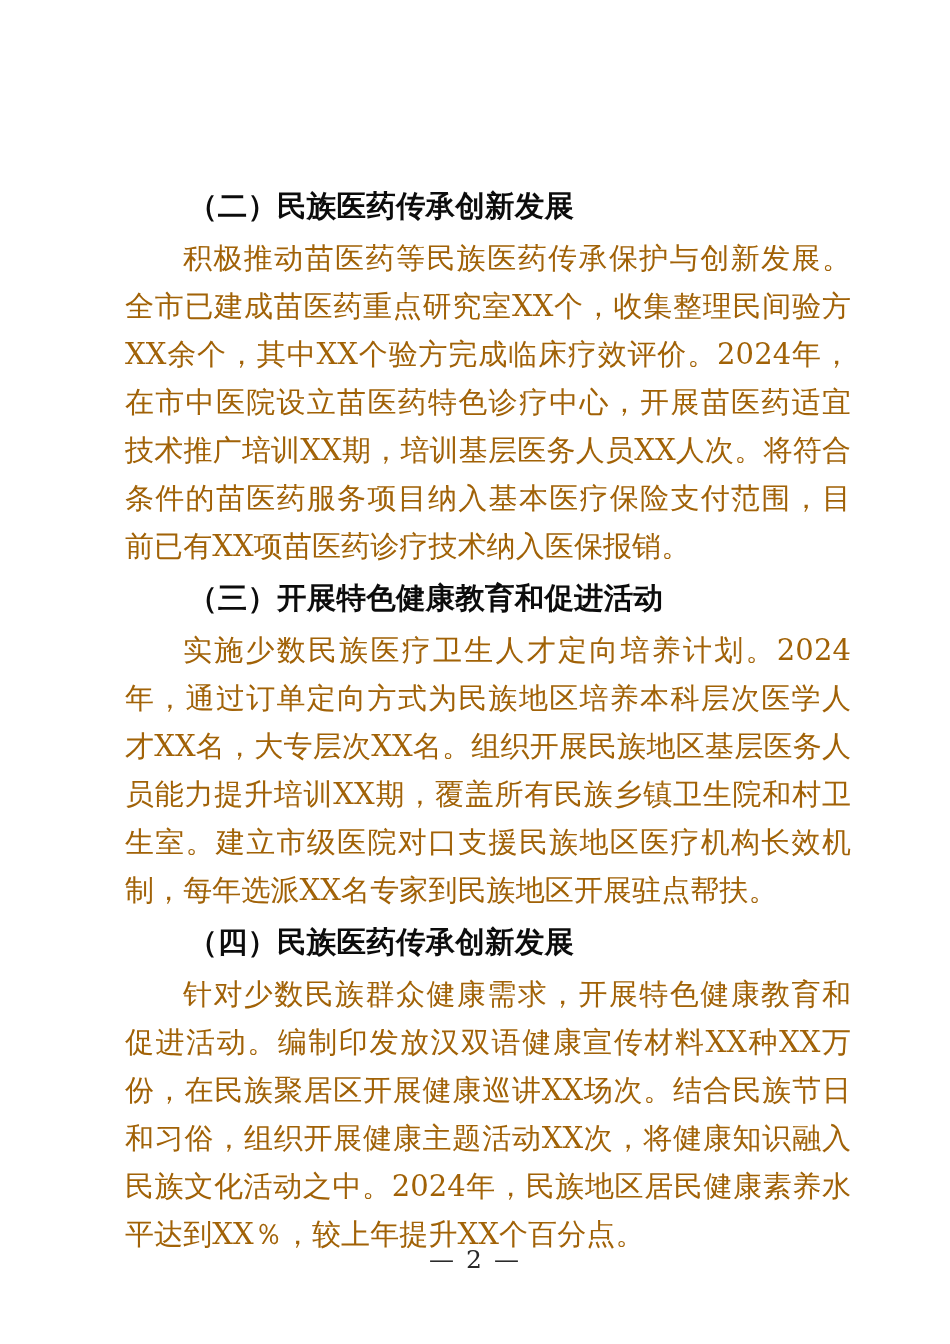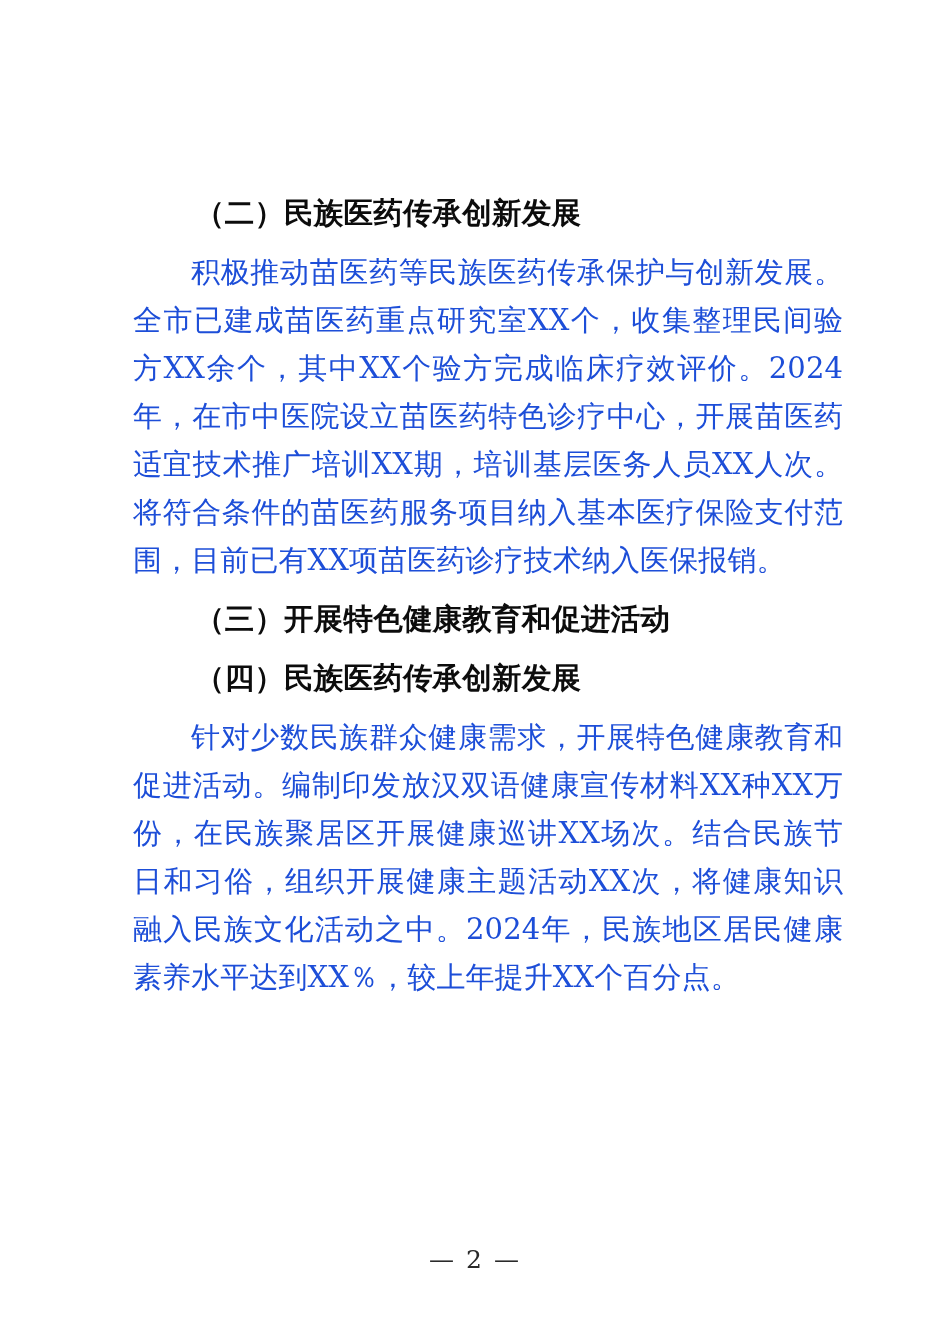--- a/index.html
+++ b/index.html
@@ -32,37 +32,37 @@
     width: 726px;
   }
 
   .heading {
     font-family: "DejaVu Serif", "Liberation Serif", serif;
     font-size: 29.5px;
     line-height: 48px;
     font-weight: 700;
     letter-spacing: 0.2px;
     text-indent: 59px;
-    margin: 11px;
+    margin: 4px;
     white-space: nowrap;
     color: #0c0c0c;
   }
 
   .para {
     font-family: "DejaVu Serif", "Liberation Serif", serif;
     font-size: 29px;
     line-height: 48px;
     font-weight: 400;
-    margin: 8px;
+    margin: 0;
     text-indent: 58px;
     text-align: justify;
     text-justify: inter-ideograph;
     text-align-last: left;
     letter-spacing: 0.1px;
-    color: #1d4ed8;
+    color: #a16207;
     word-break: break-all;
   }
 
   
   #content > * { 
     filter: none;
   }
 
   #footer {
     position: absolute;
@@ -83,20 +83,21 @@
 <div id="page">
 
   <div id="content">
 
     <p class="heading">（二）民族医药传承创新发展</p>
 
     <p class="para">积极推动苗医药等民族医药传承保护与创新发展。全市已建成苗医药重点研究室XX个，收集整理民间验方XX余个，其中XX个验方完成临床疗效评价。2024年，在市中医院设立苗医药特色诊疗中心，开展苗医药适宜技术推广培训XX期，培训基层医务人员XX人次。将符合条件的苗医药服务项目纳入基本医疗保险支付范围，目前已有XX项苗医药诊疗技术纳入医保报销。</p>
 
     <p class="heading">（三）开展特色健康教育和促进活动</p>
 
+    <p class="para">实施少数民族医疗卫生人才定向培养计划。2024年，通过订单定向方式为民族地区培养本科层次医学人才XX名，大专层次XX名。组织开展民族地区基层医务人员能力提升培训XX期，覆盖所有民族乡镇卫生院和村卫生室。建立市级医院对口支援民族地区医疗机构长效机制，每年选派XX名专家到民族地区开展驻点帮扶。</p>
 
     <p class="heading">（四）民族医药传承创新发展</p>
 
     <p class="para">针对少数民族群众健康需求，开展特色健康教育和促进活动。编制印发放汉双语健康宣传材料XX种XX万份，在民族聚居区开展健康巡讲XX场次。结合民族节日和习俗，组织开展健康主题活动XX次，将健康知识融入民族文化活动之中。2024年，民族地区居民健康素养水平达到XX％，较上年提升XX个百分点。</p>
 
   </div>
 
   <div id="footer">— 2 —</div>
 
 </div>

